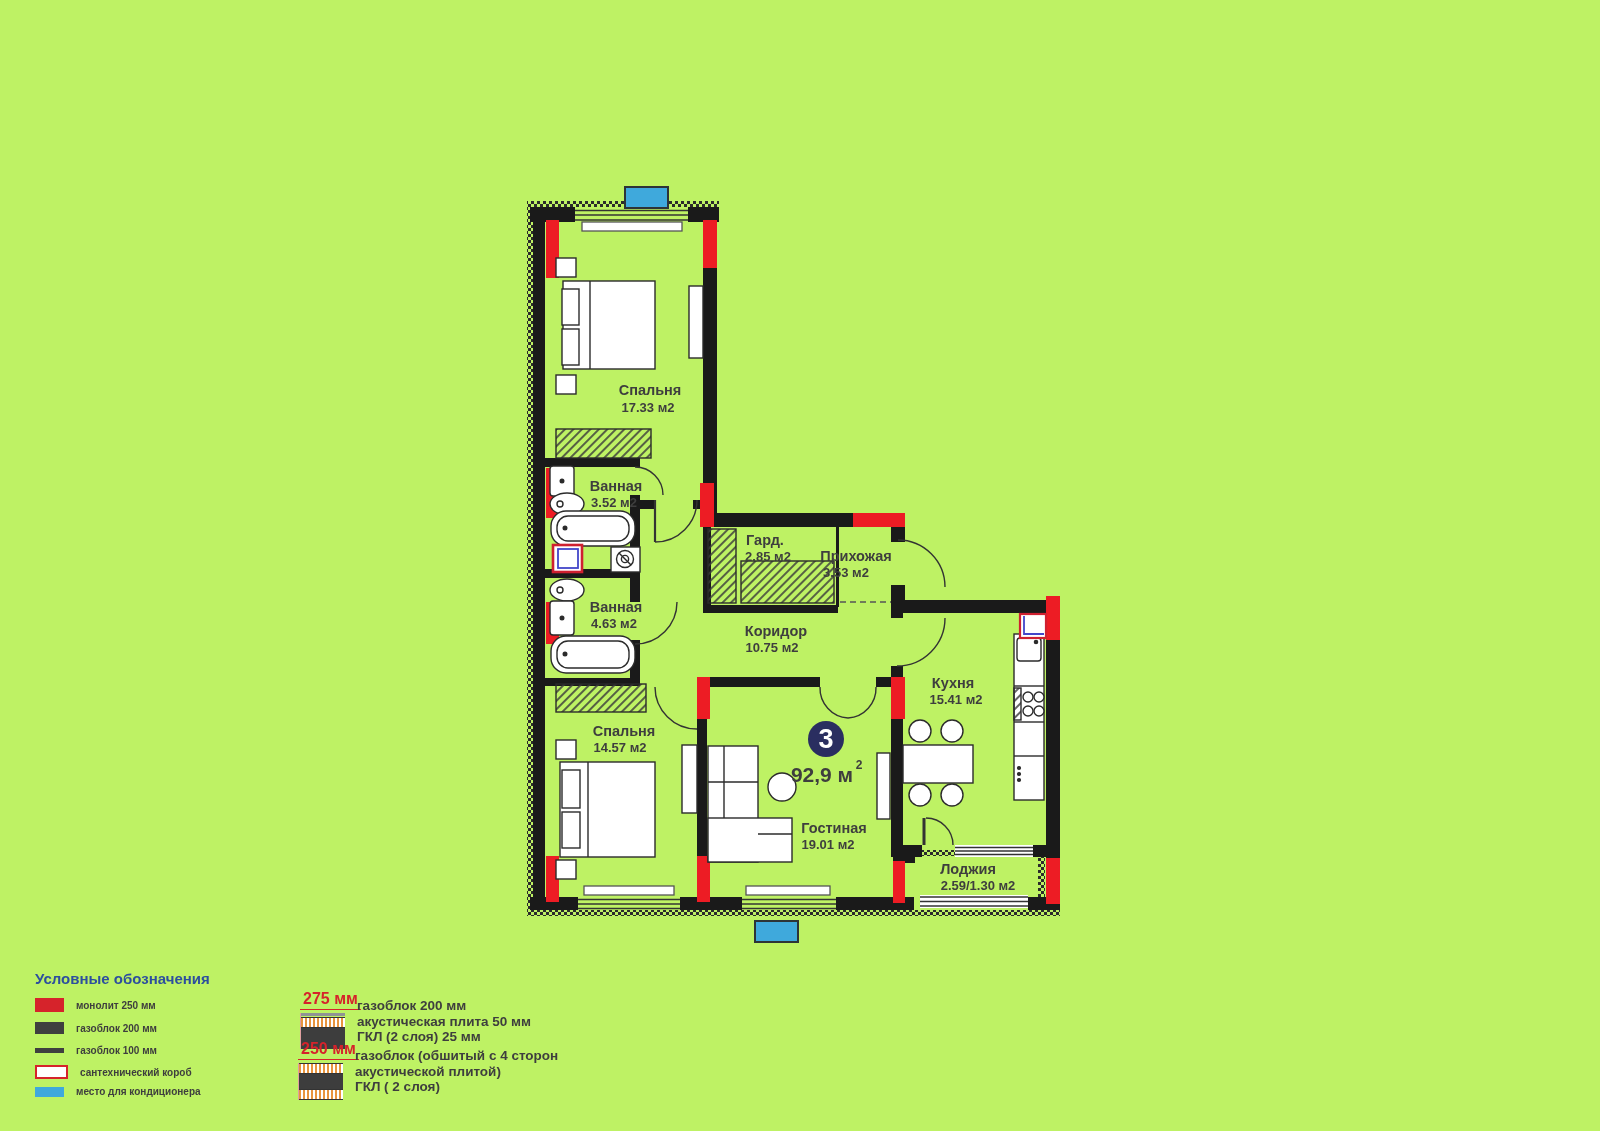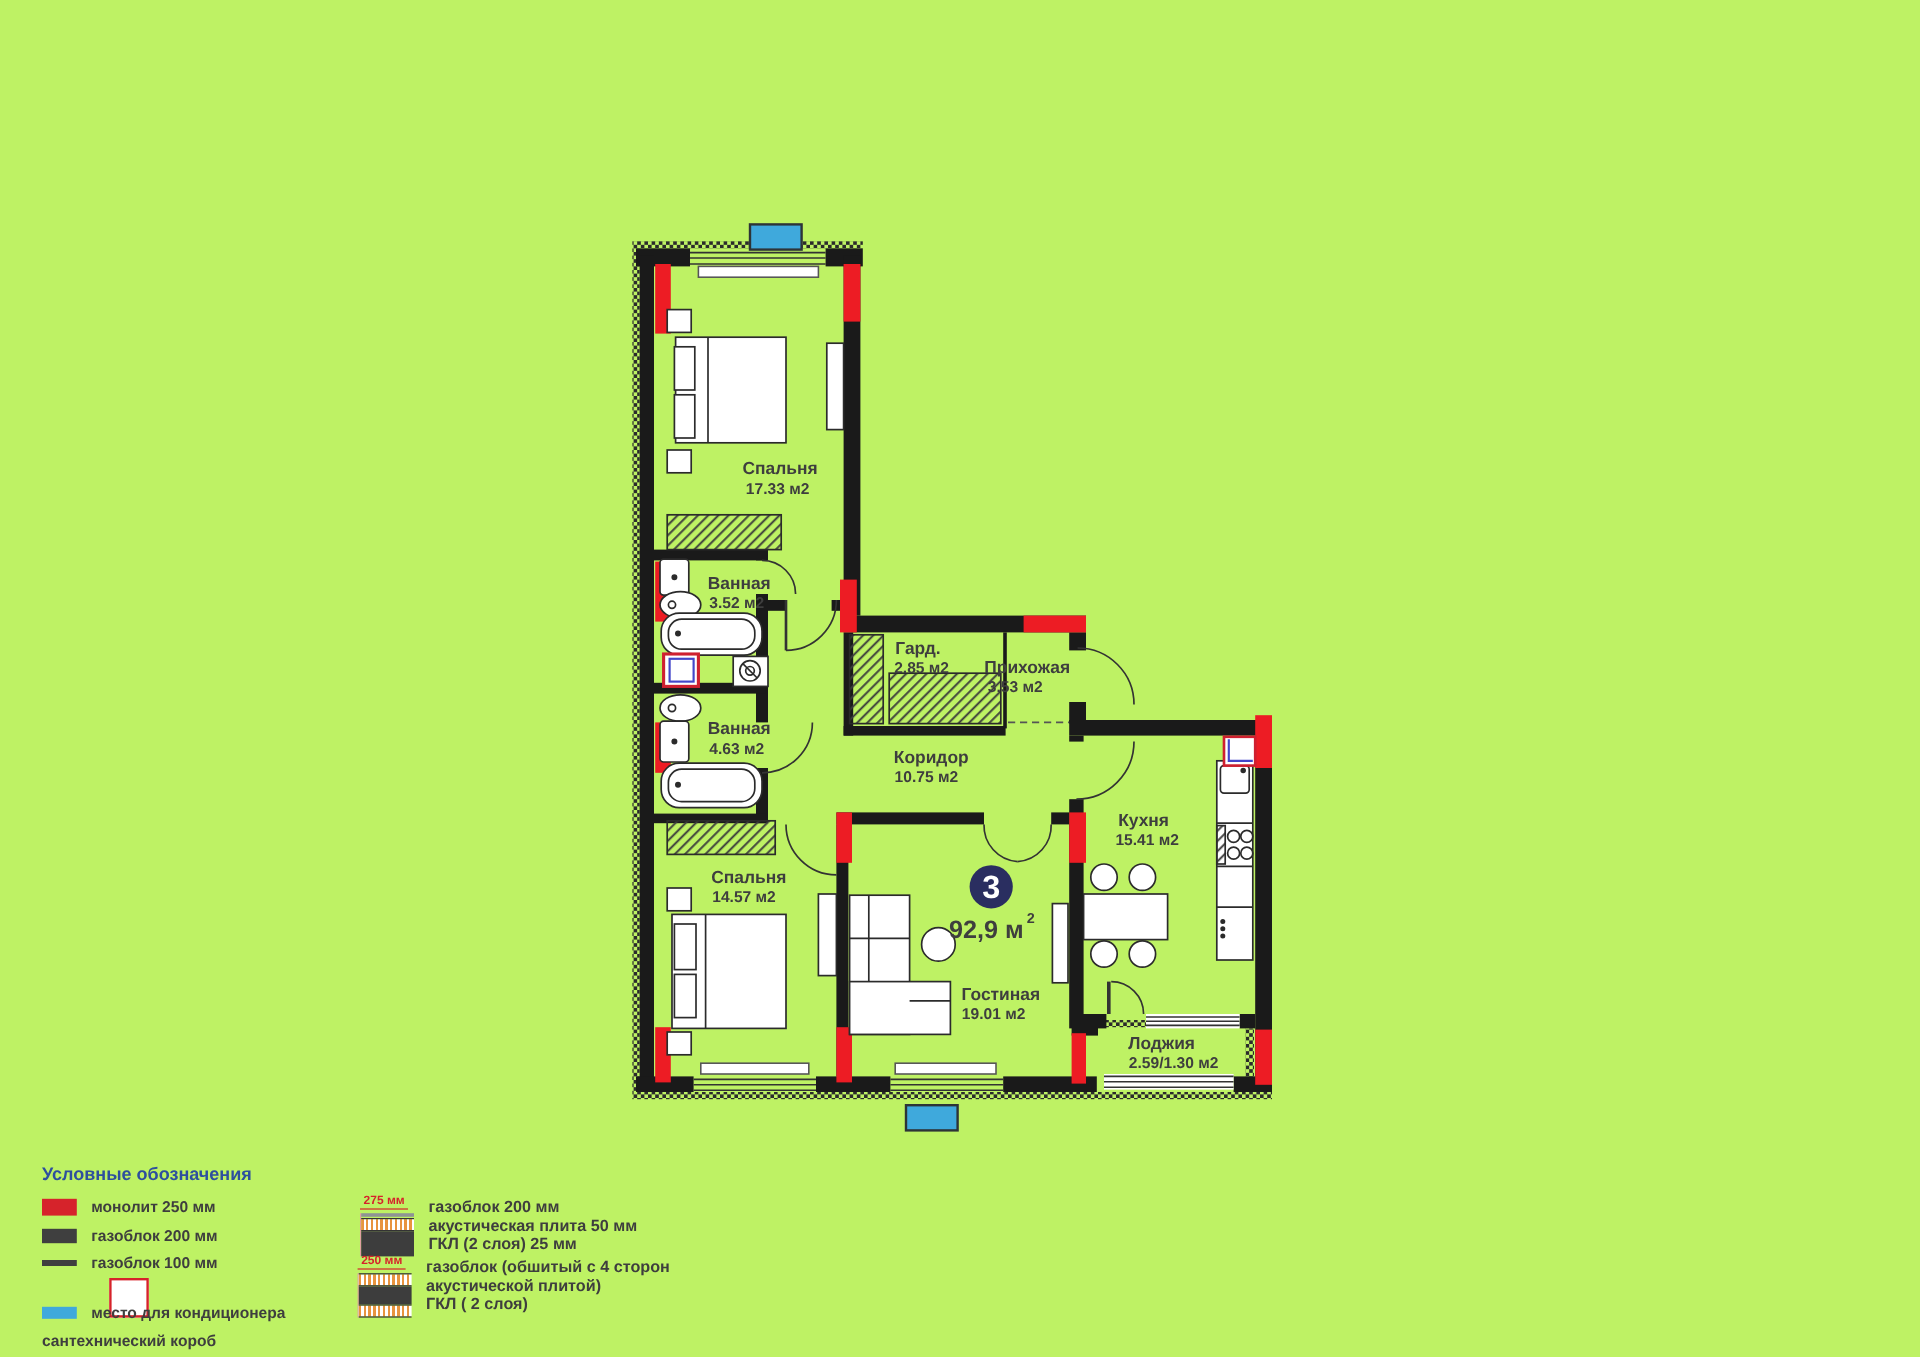--- a/index.html
+++ b/index.html
@@ -4,30 +4,30 @@
 <style>
   html,body{margin:0;padding:0;background:#fff;}
   .page{position:relative;width:1600px;height:1131px;background:#bef264;overflow:hidden;
         font-family:"Liberation Sans","DejaVu Sans",sans-serif;color:#3e3e3e;}
   .plan-svg{position:absolute;left:520px;top:165px;width:560px;height:785px;}
 
   
   .legend{position:absolute;left:0;top:965px;width:600px;}
   .legend-title{position:absolute;left:35px;top:5px;font-size:15px;font-weight:bold;color:#2d4f9e;}
   .legend-row{position:absolute;left:35px;display:flex;align-items:center;gap:12px;}
-  .legend-label{font-size:13px;font-weight:600;color:#3e3e3e;white-space:nowrap;}
+  .legend-label{font-size:10px;font-weight:600;color:#3e3e3e;white-space:nowrap;}
   .swatch{width:29px;flex:0 0 29px;}
   .sw-monolith{height:14px;background:#d6232b;}
   .sw-gb200{height:12px;background:#3f3f3f;}
   .sw-gb100{height:5px;background:#3f3f3f;}
   .sw-plumb{height:10px;background:#fff;border:2px solid #d6232b;}
   .sw-ac{height:10px;background:#3fa9dc;}
 
   .wallsec{position:absolute;}
-  .wallsec-thickness{font-size:10px;font-weight:bold;color:#d6232b;border-bottom:1.5px solid #d6232b;
+  .wallsec-thickness{font-size:16px;font-weight:bold;color:#d6232b;border-bottom:1.5px solid #d6232b;
                      display:inline-block;padding:0 3px 1px 3px;}
   .wallsec-diagram{width:44px;margin-top:3px;border-left:1px solid #e0a0a0;}
   .layer-gkl{height:3px;background:#8f9494;margin-bottom:1px;}
   .layer-acoustic{height:9px;border-top:1px solid #333;border-bottom:1px solid #333;
       background:repeating-linear-gradient(90deg,#e8943e 0 2px,#fff 2px 4px);}
   .layer-gasblock{height:21px;background:#3d3d3d;}
   .layer-gasblock-thin{height:15px;background:#3d3d3d;}
   .wallsec-text{position:absolute;left:57px;top:0;width:260px;font-size:13.5px;font-weight:600;
                 color:#3e3e3e;line-height:15.5px;white-space:nowrap;}
 </style>
@@ -320,21 +320,21 @@
     <span class="legend-label">монолит 250 мм</span>
   </div>
   <div class="legend-row" style="top:57px;">
     <span class="swatch sw-gb200"></span>
     <span class="legend-label">газоблок 200 мм</span>
   </div>
   <div class="legend-row" style="top:80px;">
     <span class="swatch sw-gb100"></span>
     <span class="legend-label">газоблок 100 мм</span>
   </div>
-  <div class="legend-row" style="top:100px;flex-direction:column;">
+  <div class="legend-row" style="top:100px;">
     <span class="swatch sw-plumb"></span>
     <span class="legend-label">сантехнический короб</span>
   </div>
   <div class="legend-row" style="top:121px;">
     <span class="swatch sw-ac"></span>
     <span class="legend-label">место для кондиционера</span>
   </div>
 </div>
 
 <div class="wallsec" style="left:300px;top:990px;">

